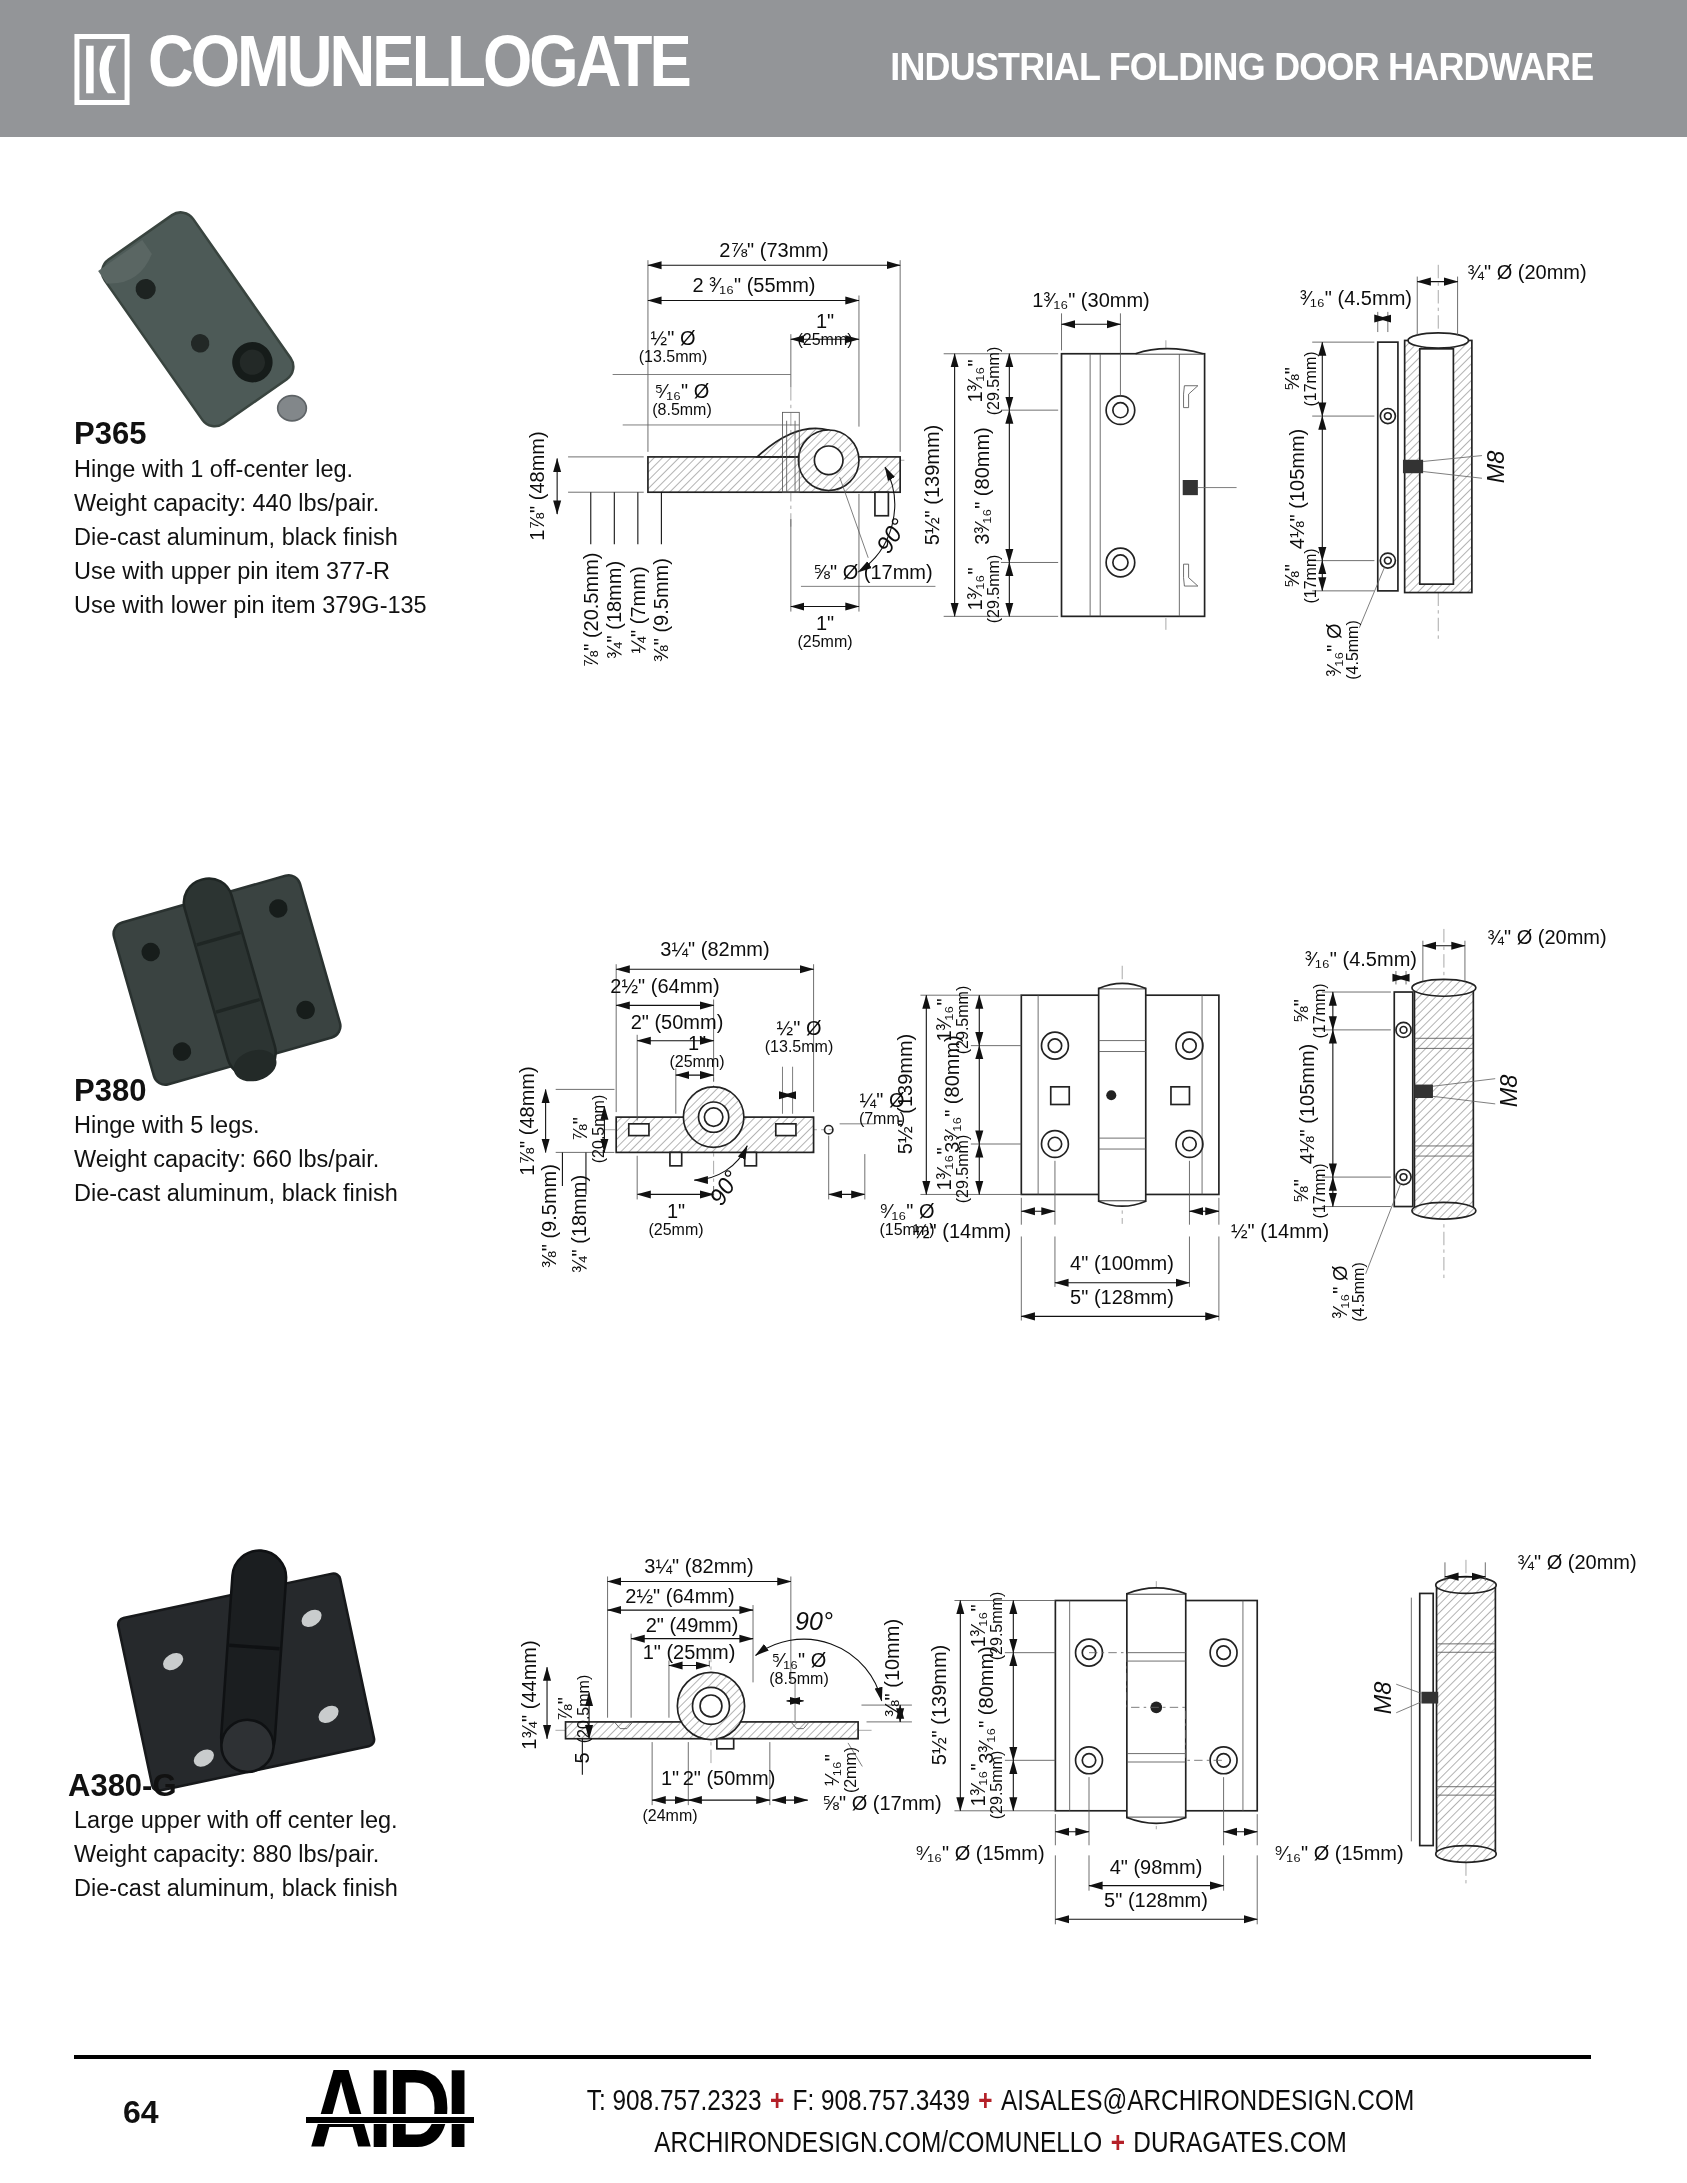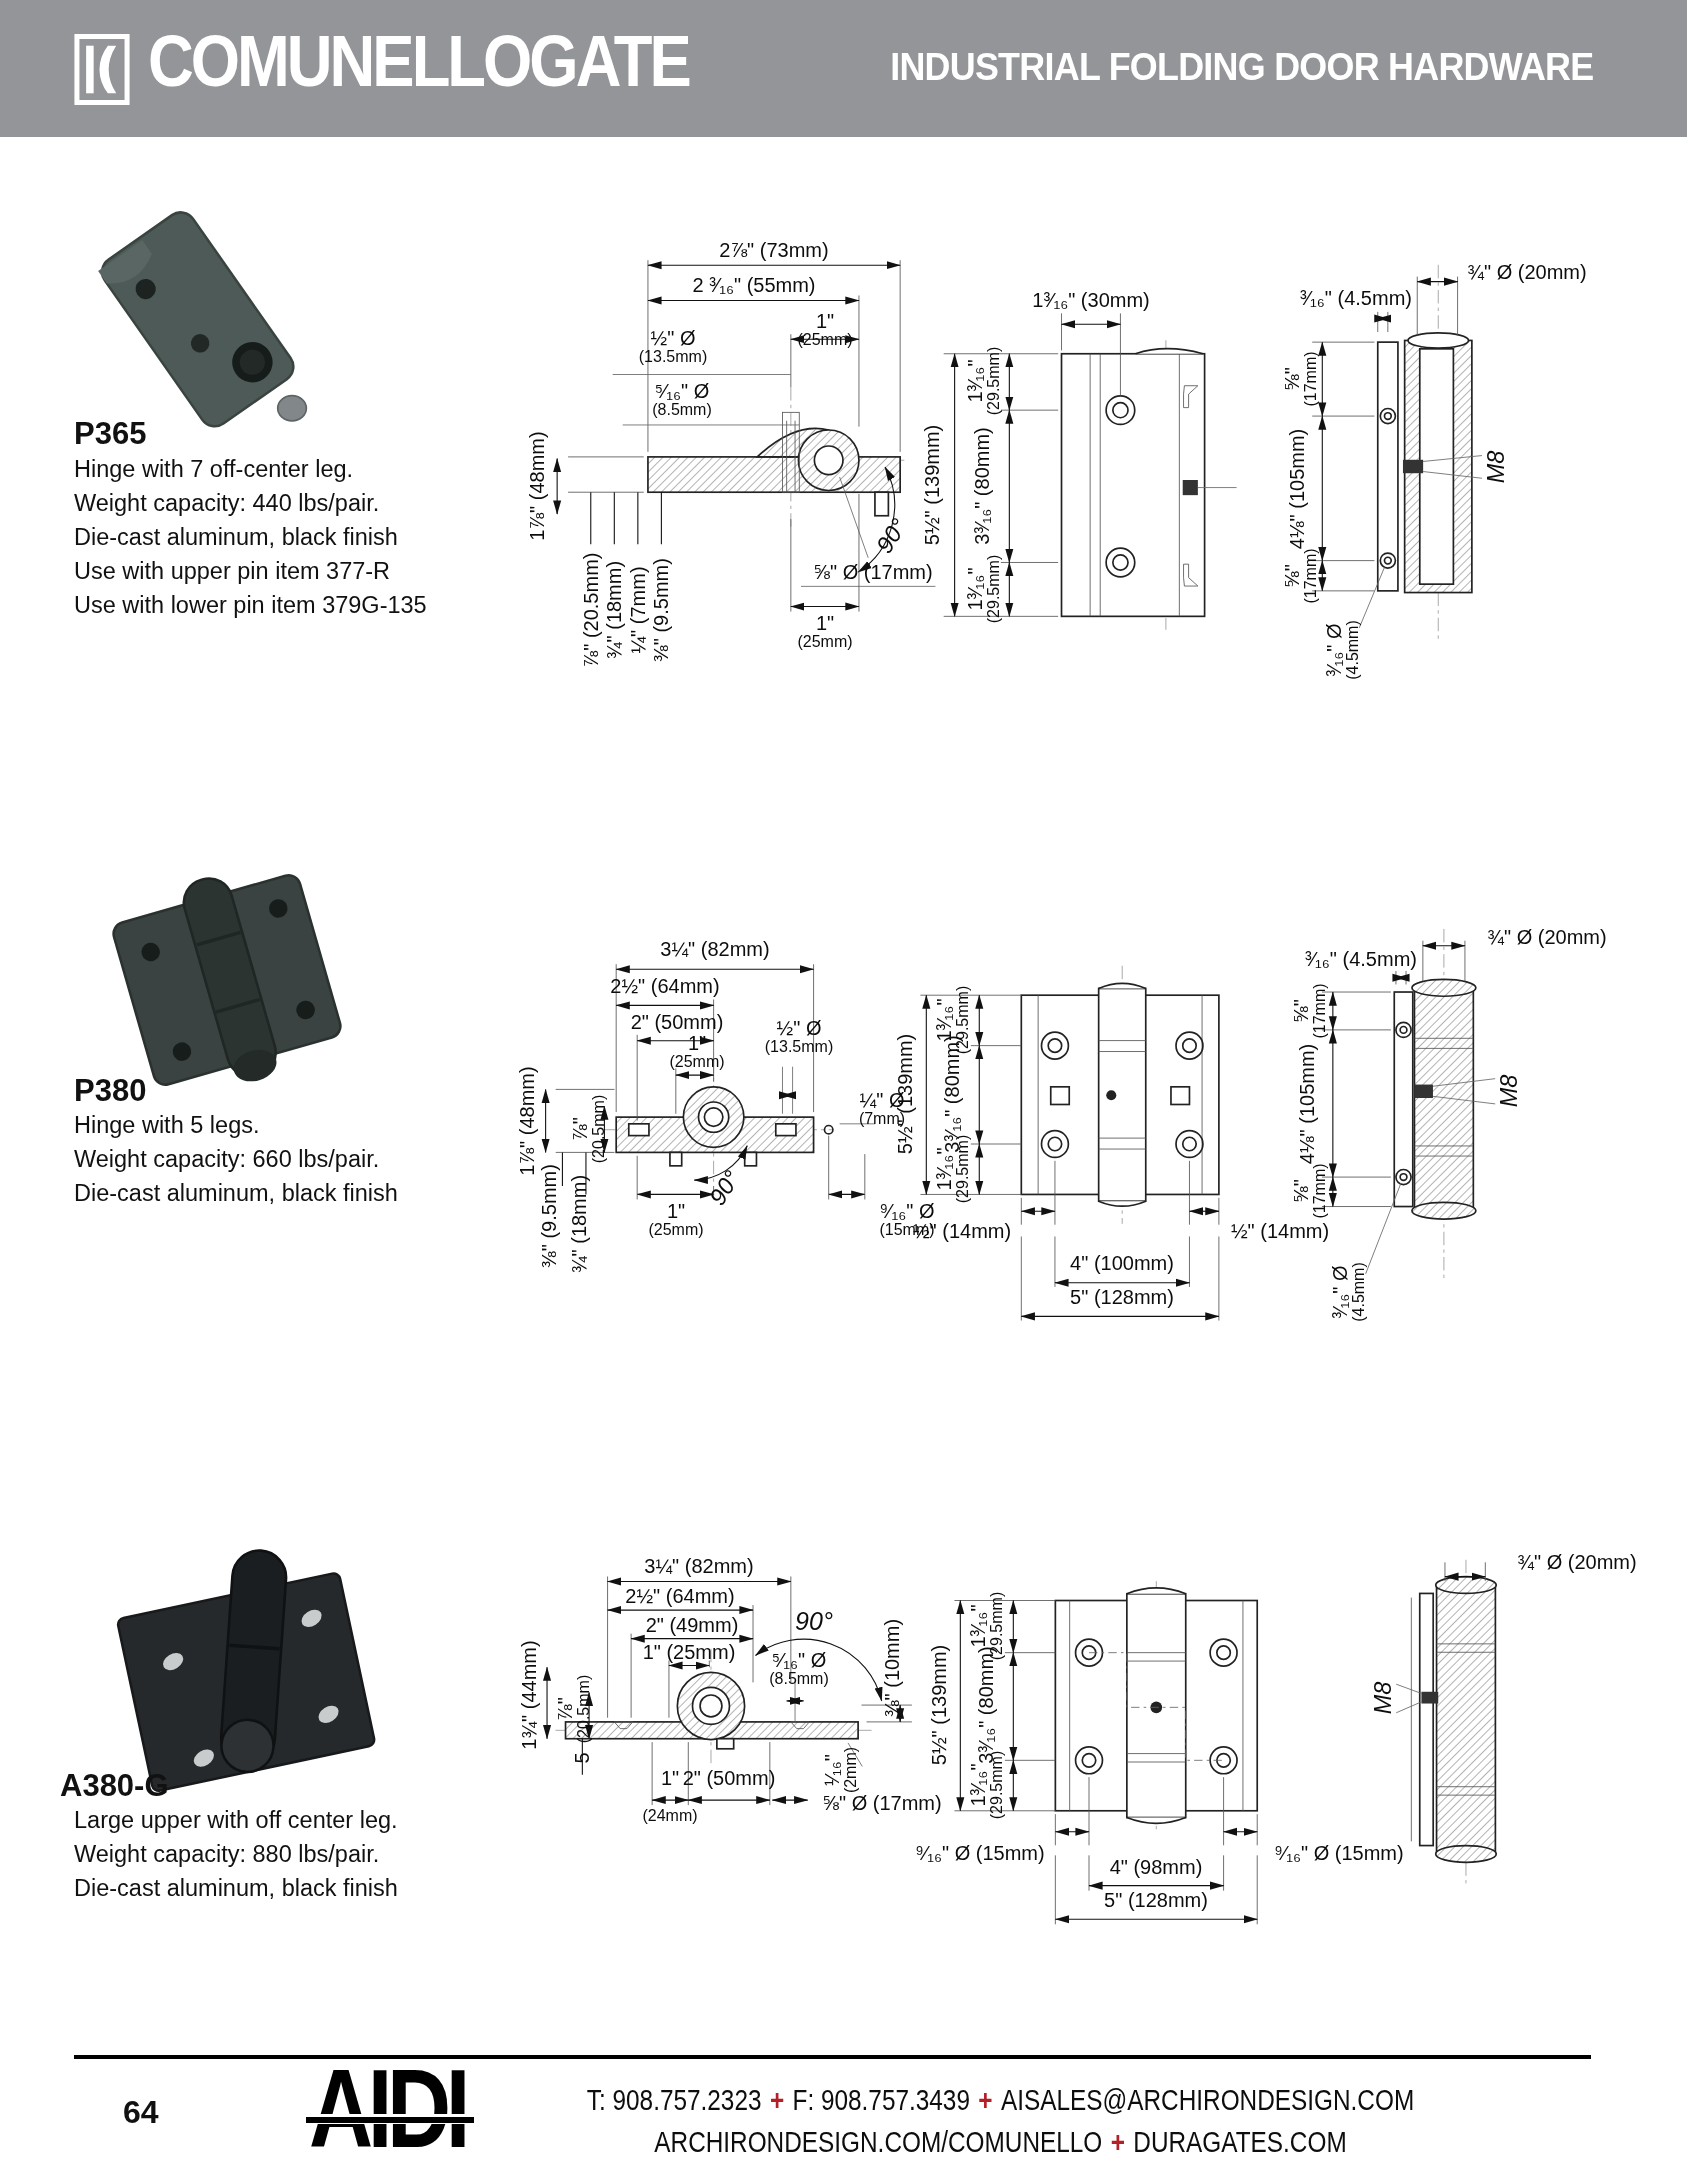--- a/index.html
+++ b/index.html
@@ -83,21 +83,21 @@
         <circle cx="112" cy="62" r="12" fill="#1d2321"></circle>
         <circle cx="128" cy="152" r="11" fill="#222826"></circle>
         <circle cx="166" cy="206" r="24" fill="#161c1a"></circle>
         <circle cx="166" cy="206" r="15" fill="#232927"></circle>
       </g>
       <ellipse cx="252" cy="232" rx="17" ry="15" fill="#82878a" stroke="#5e6366" stroke-width="2"></ellipse>
     </svg>
   </div>
   <div class="ptitle" style="left:74px;top:416px">P365</div>
   <div class="pdesc" style="left:74px;top:452px">
-    <div>Hinge with 7 off-center leg.</div>
+    <div>Hinge with 1 off-center leg.</div>
     <div>Weight capacity: 440 lbs/pair.</div>
     <div>Die-cast aluminum, black finish</div>
     <div>Use with upper pin item 377-R</div>
     <div>Use with lower pin item 379G-135</div>
   </div>
 
   <div class="drw" style="left:505px;top:240px;width:433px;height:475px">
     <svg width="433" height="475" viewBox="0 0 515 565">
       <line class="cl" x1="340" y1="175" x2="340" y2="345"></line>
       <line class="cl" x1="300" y1="262" x2="475" y2="262"></line>
@@ -403,21 +403,21 @@
         <ellipse cx="112" cy="238" rx="13" ry="9" fill="#c9cccd" transform="rotate(-20 112 238)"></ellipse>
         <ellipse cx="268" cy="218" rx="13" ry="9" fill="#c9cccd" transform="rotate(-20 268 218)"></ellipse>
         <g transform="rotate(16 190 150)">
           <rect x="158" y="5" width="64" height="255" rx="32" fill="#1b1e20" stroke="#0f1113" stroke-width="3"></rect>
           <line x1="160" y1="120" x2="220" y2="120" stroke="#0f1113" stroke-width="4"></line>
           <circle cx="190" cy="238" r="31" fill="#2e3134" stroke="#0f1113" stroke-width="3"></circle>
         </g>
       </g>
     </svg>
   </div>
-  <div class="ptitle" style="left:60px;top:1768px">A380-G</div>
+  <div class="ptitle" style="left:68px;top:1768px">A380-G</div>
   <div class="pdesc" style="left:74px;top:1803px">
     <div>Large upper with off center leg.</div>
     <div>Weight capacity: 880 lbs/pair.</div>
     <div>Die-cast aluminum, black finish</div>
   </div>
 
   <div class="drw" style="left:505px;top:1556px;width:454px;height:278px">
     <svg width="454" height="278" viewBox="0 0 540 330">
       <line class="cl" x1="245" y1="110" x2="245" y2="250"></line>
       <line class="cl" x1="60" y1="207" x2="440" y2="207"></line>

